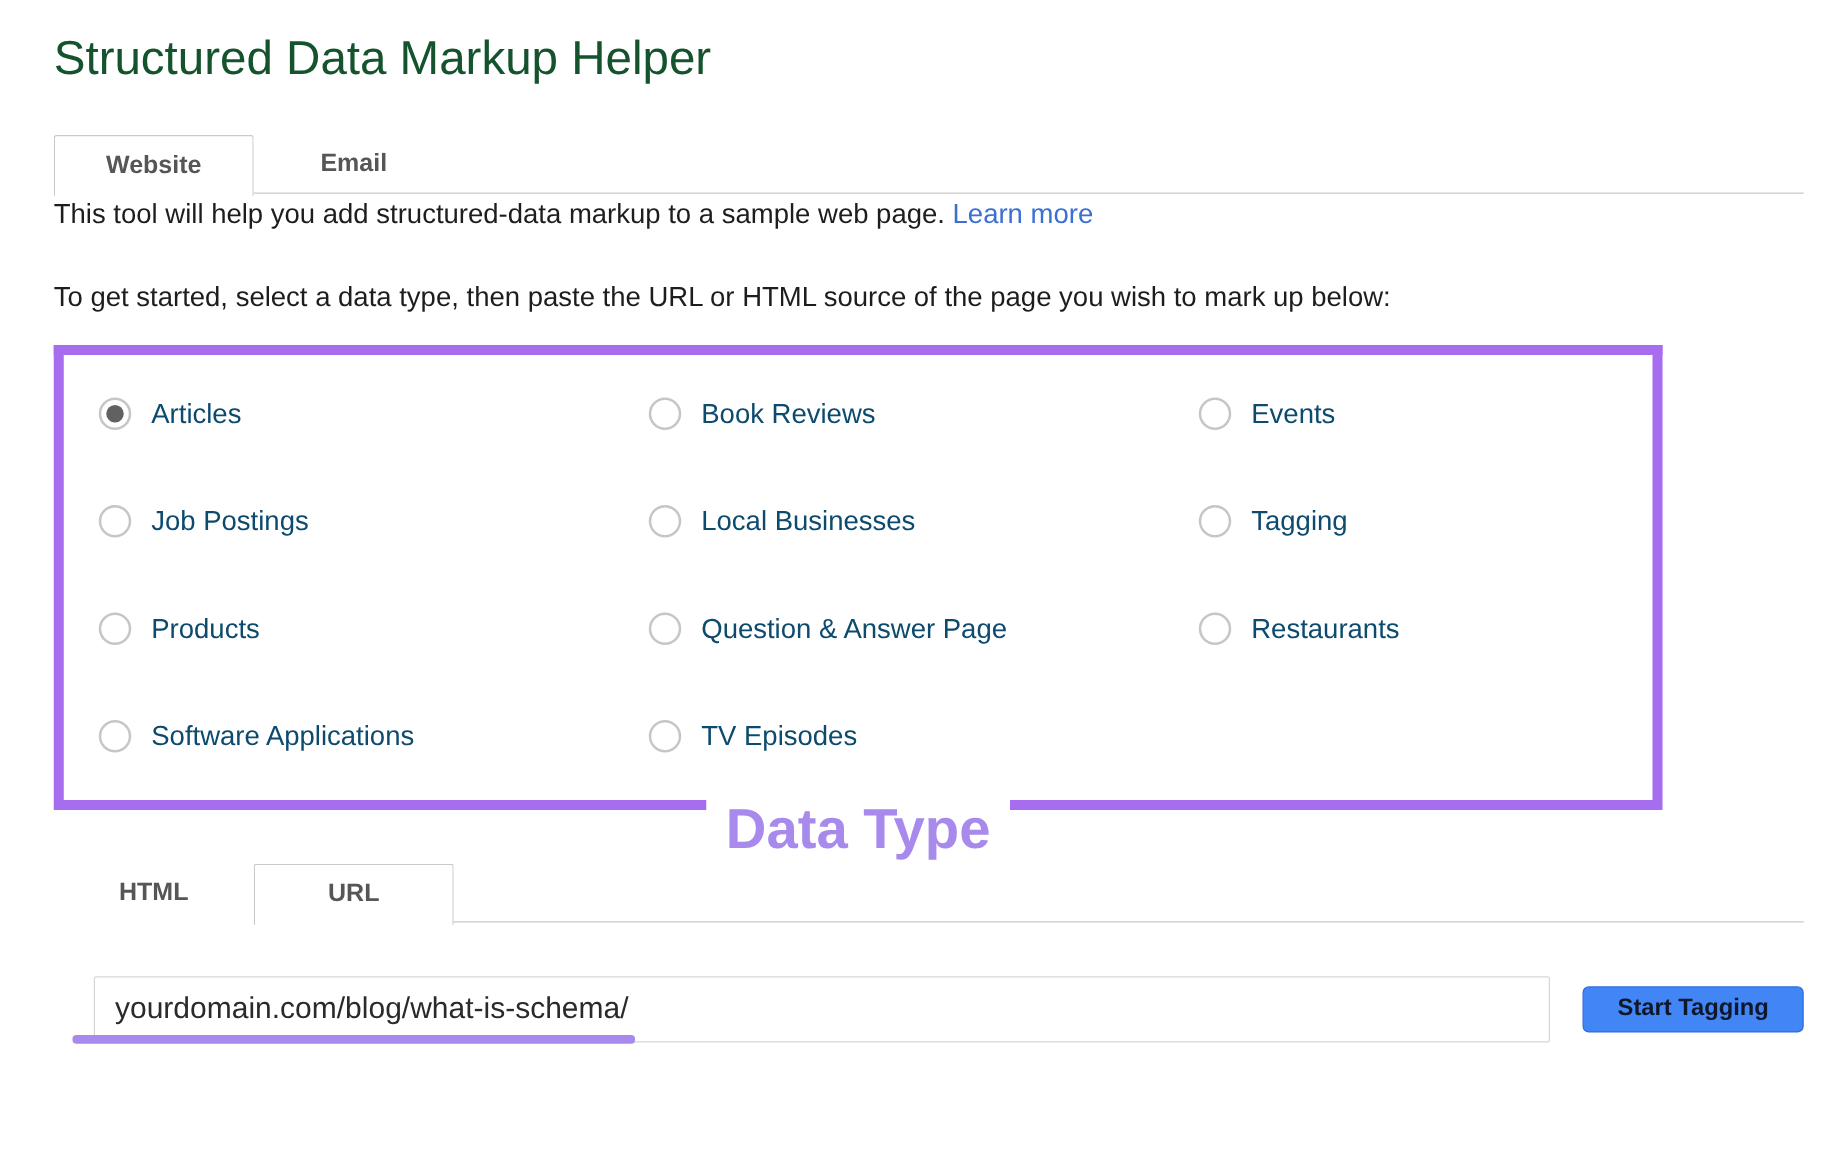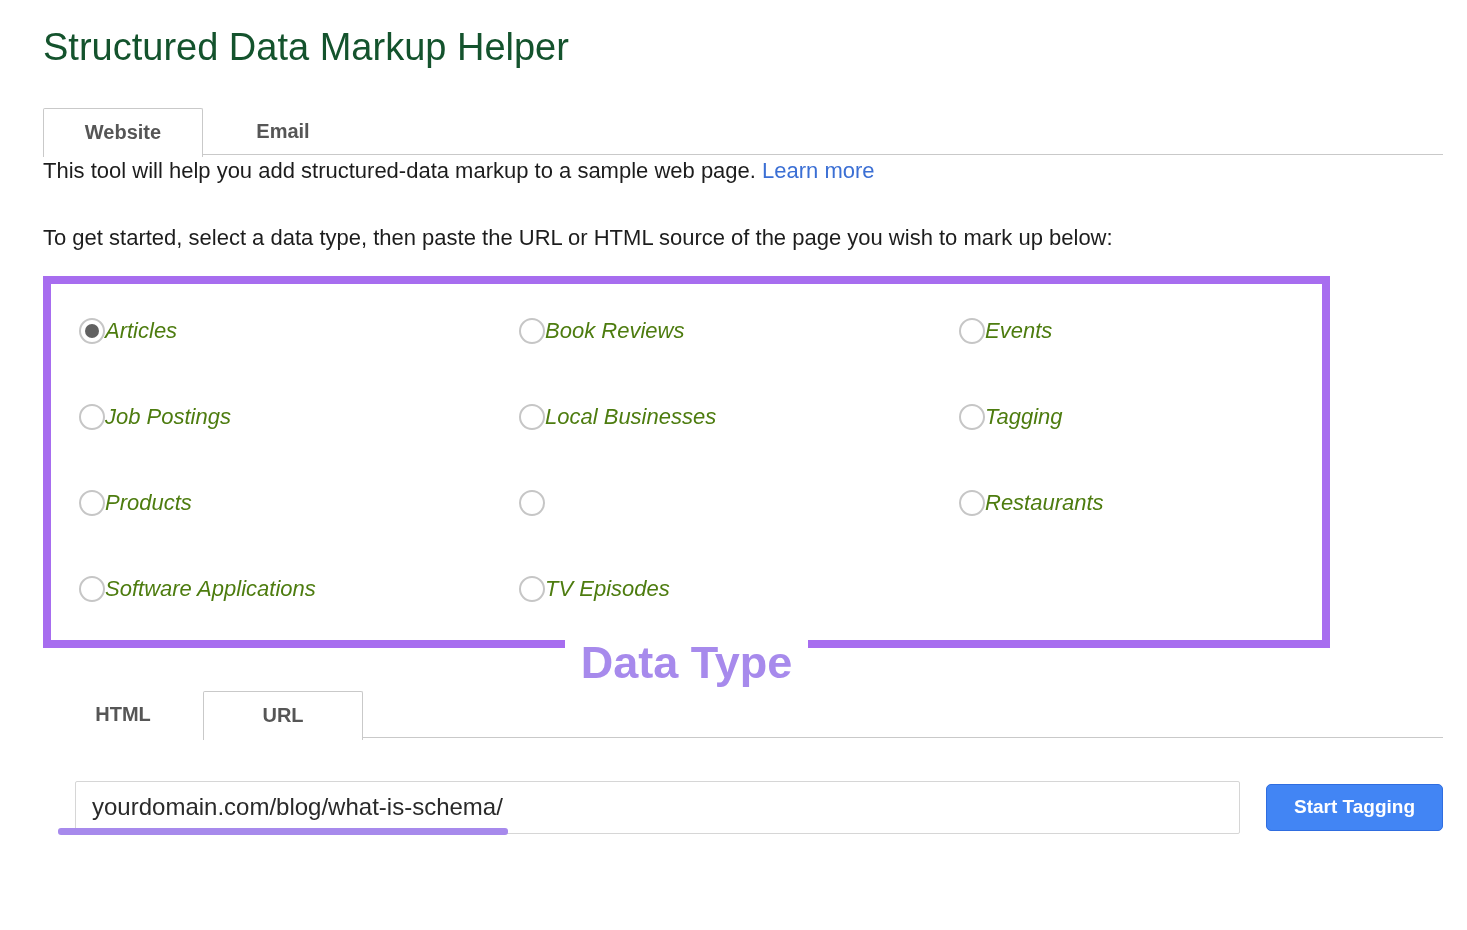--- a/index.html
+++ b/index.html
@@ -60,24 +60,24 @@
     border: 8px solid #a76def;
     border-bottom: none;
     padding: 4px 0 8px 28px;
     display: grid;
     grid-template-columns: 440px 440px auto;
   }
   .radio-cell {
     display: flex;
     align-items: center;
     height: 86px;
+    gap: 16px;
     font-size: 22px;
-    color: #4d7c0f;
+    color: #0c4a6e;
     cursor: pointer;
-    font-style: italic;
   }
   .radio {
     width: 26px; height: 26px;
     border: 2px solid #c6c6c6;
     border-radius: 50%;
     position: relative;
     flex: none;
     background: #fff;
   }
   .radio.selected::after {
@@ -121,25 +121,25 @@
   }
   .url-underline {
     position: absolute;
     left: 15px; bottom: -1px;
     width: 450px; height: 7px;
     background: #a78aec;
     border-radius: 3px;
   }
   .start-btn {
     margin-left: 26px;
-    width: 177px; height: 47px;
+    width: 177px; height: 37px;
     background: #4285f4;
     border: 1px solid #2f6de0;
     border-radius: 5px;
-    color: #ffffff;
+    color: #0f172a;
     font-family: "Liberation Sans", "DejaVu Sans", sans-serif;
     font-size: 19px;
     font-weight: 700;
     cursor: pointer;
   }
 </style>
 </head>
 <body>
 
 <div class="container">
@@ -183,20 +183,21 @@
       <div class="radio-cell">
         <span class="radio"></span>
         <span>Tagging</span>
       </div>
       <div class="radio-cell">
         <span class="radio"></span>
         <span>Products</span>
       </div>
       <div class="radio-cell">
         <span class="radio"></span>
+        <span>Question &amp; Answer Page</span>
       </div>
 
       <div class="radio-cell">
         <span class="radio"></span>
         <span>Restaurants</span>
       </div>
       <div class="radio-cell">
         <span class="radio"></span>
         <span>Software Applications</span>
       </div>

